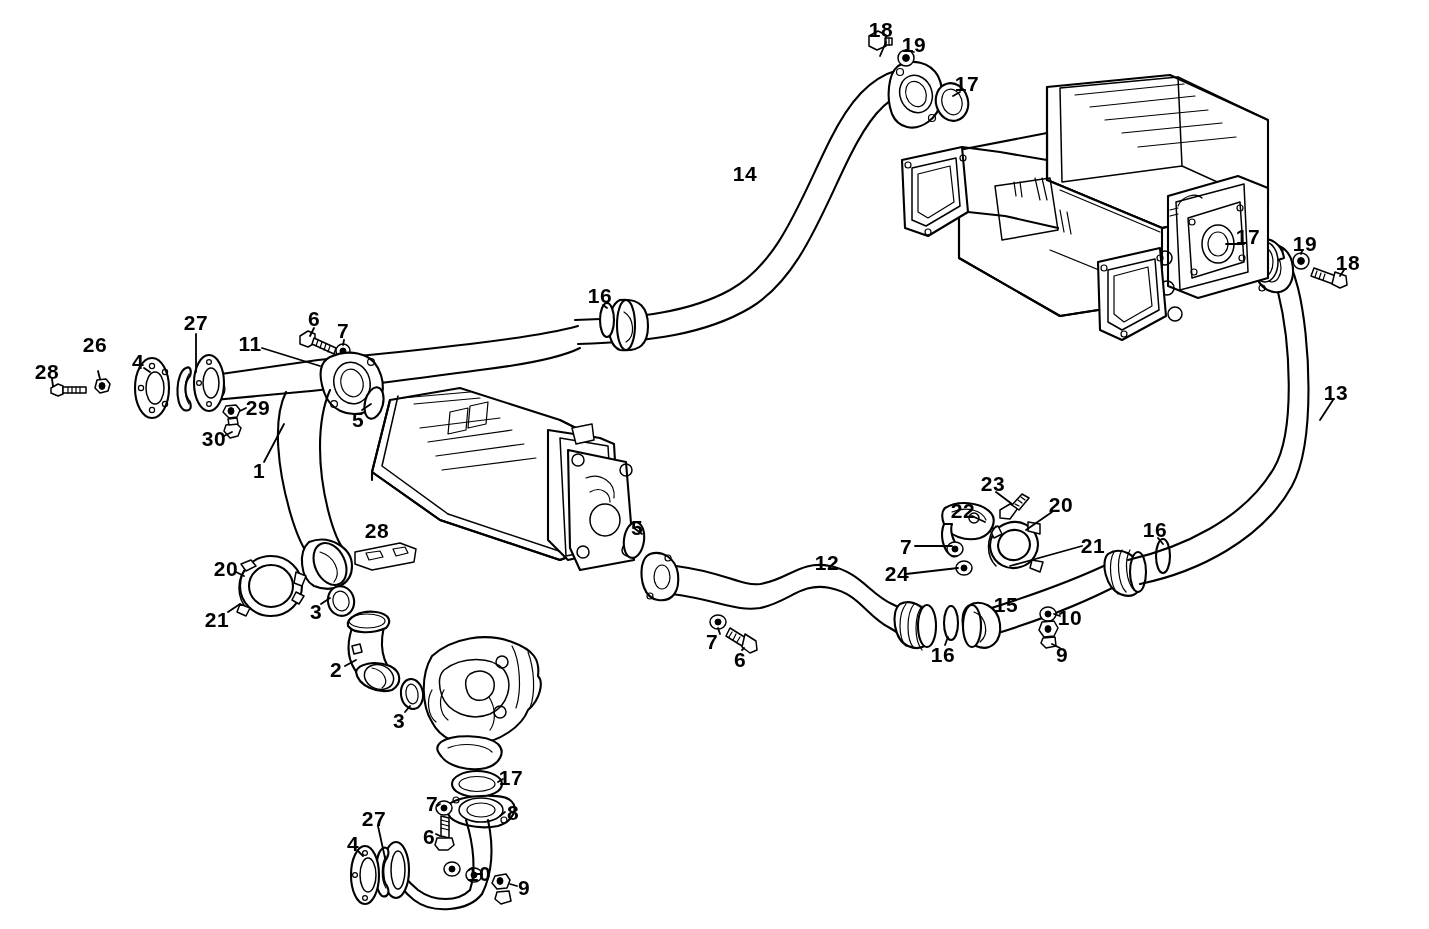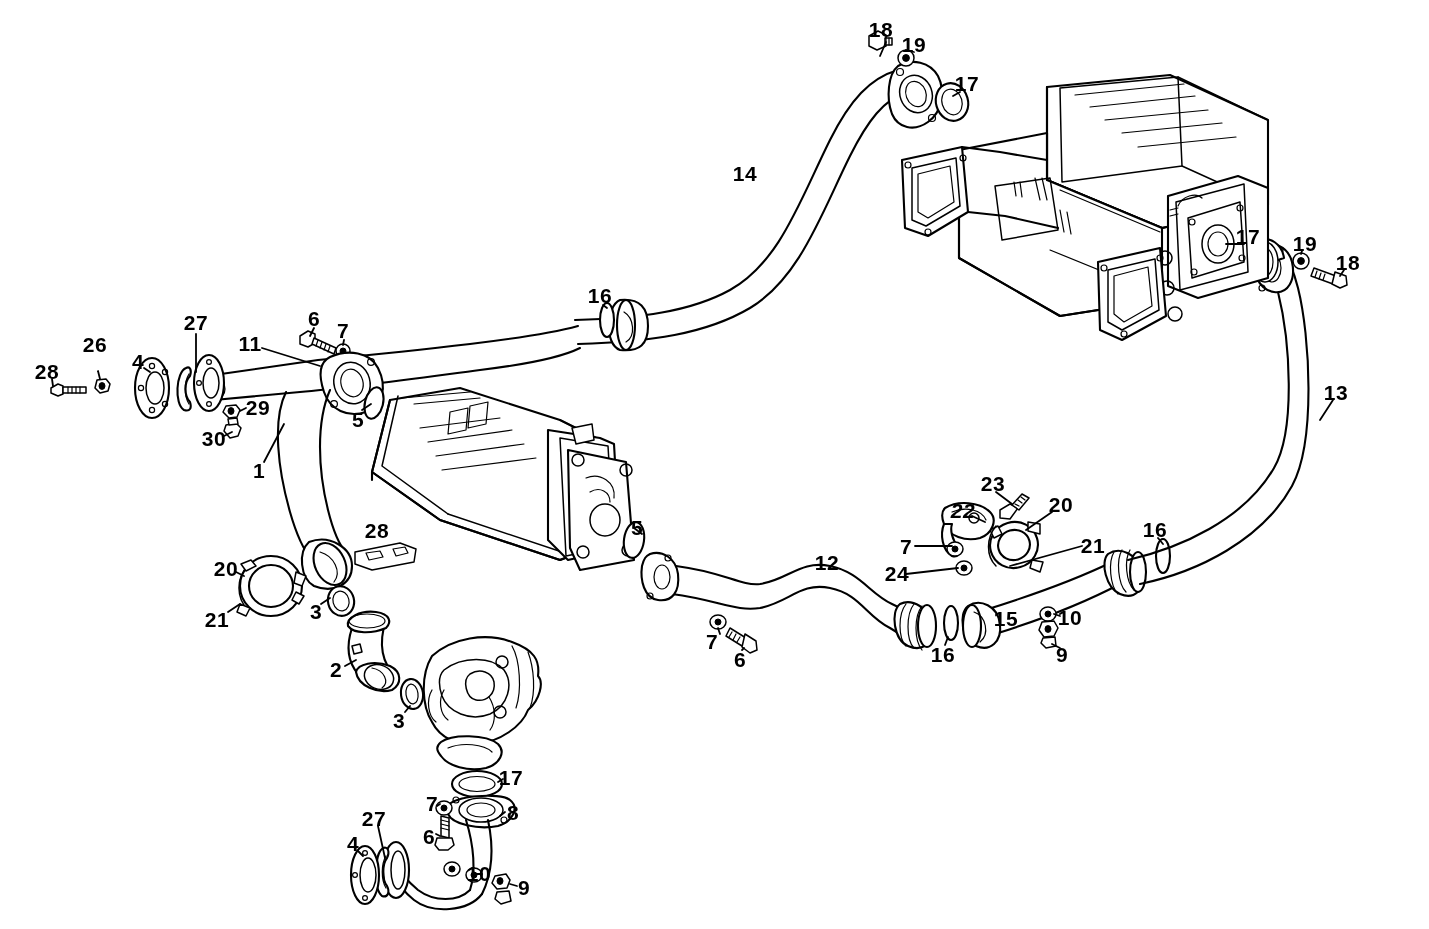--- a/index.html
+++ b/index.html
@@ -504,34 +504,34 @@
 <div class="lbl" style="left:250px;top:343px;">11</div>
 <div class="lbl" style="left:138px;top:361px;">4</div>
 <div class="lbl" style="left:1336px;top:392px;text-align:right;">13</div>
 <div class="lbl" style="left:47px;top:371px;">28</div>
 <div class="lbl" style="left:95px;top:344px;">26</div>
 <div class="lbl" style="left:258px;top:407px;">29</div>
 <div class="lbl" style="left:358px;top:419px;">5</div>
 <div class="lbl" style="left:214px;top:438px;">30</div>
 <div class="lbl" style="left:259px;top:470px;">1</div>
 <div class="lbl" style="left:993px;top:483px;">23</div>
-<div class="lbl" style="left:963px;top:510px;font-style:italic;">22</div>
+<div class="lbl" style="left:963px;top:510px;">22</div>
 <div class="lbl" style="left:1061px;top:504px;">20</div>
 <div class="lbl" style="left:377px;top:530px;">28</div>
 <div class="lbl" style="left:637px;top:527px;">5</div>
 <div class="lbl" style="left:906px;top:546px;">7</div>
 <div class="lbl" style="left:1093px;top:545px;">21</div>
 <div class="lbl" style="left:1155px;top:529px;">16</div>
 <div class="lbl" style="left:226px;top:568px;">20</div>
 <div class="lbl" style="left:897px;top:573px;">24</div>
 <div class="lbl" style="left:827px;top:562px;">12</div>
 <div class="lbl" style="left:217px;top:619px;">21</div>
 <div class="lbl" style="left:316px;top:611px;">3</div>
 <div class="lbl" style="left:1070px;top:617px;">10</div>
-<div class="lbl" style="left:1006px;top:618px;">15</div>
+<div class="lbl" style="left:1006px;top:604px;">15</div>
 <div class="lbl" style="left:712px;top:641px;">7</div>
 <div class="lbl" style="left:740px;top:659px;">6</div>
 <div class="lbl" style="left:943px;top:654px;">16</div>
 <div class="lbl" style="left:1062px;top:654px;">9</div>
 <div class="lbl" style="left:336px;top:669px;">2</div>
 <div class="lbl" style="left:399px;top:720px;">3</div>
 <div class="lbl" style="left:511px;top:777px;">17</div>
 <div class="lbl" style="left:432px;top:803px;">7</div>
 <div class="lbl" style="left:513px;top:812px;">8</div>
 <div class="lbl" style="left:374px;top:818px;">27</div>

